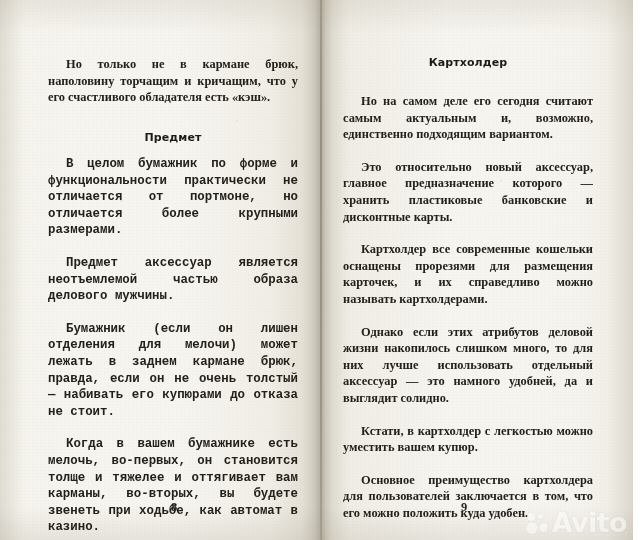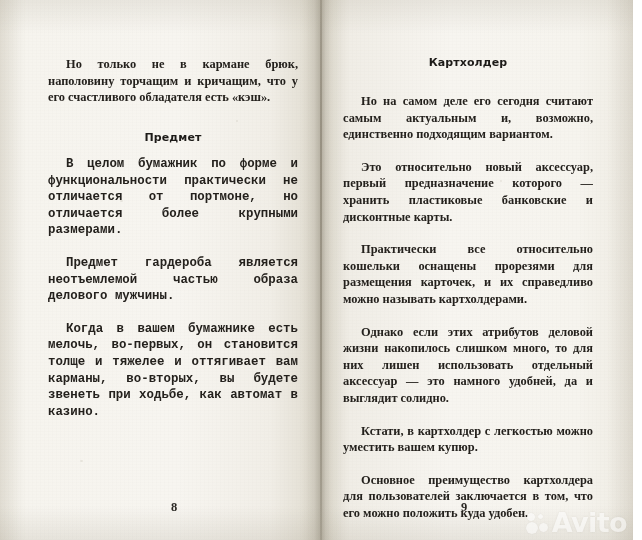--- a/index.html
+++ b/index.html
@@ -207,35 +207,36 @@
   <div class="column col-left" style="top:56px;">
     <p class="body">Но только не в кармане брюк, наполовину торчащим и кричащим, что у его счастливого обладателя есть «кэш».</p>
   </div>
 
   <div class="column col-left" style="top:131px;">
     <div class="heading">Предмет</div>
   </div>
 
   <div class="column col-left" style="top:156px;font-family:Liberation Mono, monospace;">
     <p class="body">В целом бумажник по форме и функциональности практически не отличается от портмоне, но отличается более крупными размерами.</p>
-    <p class="body">Предмет гардероба является неотъемлемой частью образа делового мужчины.</p>
+    <p class="body">Предмет аксессуар является неотъемлемой частью образа делового мужчины.</p>
+    <p class="body">Бумажник (если он лишен отделения для мелочи) может лежать в заднем кармане брюк, правда, если он не очень толстый — набивать его купюрами до отказа не стоит.</p>
     <p class="body">Когда в вашем бумажнике есть мелочь, во-первых, он становится толще и тяжелее и оттягивает вам карманы, во-вторых, вы будете звенеть при ходьбе, как автомат в казино.</p>
   </div>
 
   <div class="folio folio-left">8</div>
 
   <div class="column col-right" style="top:56px;">
     <div class="heading">Картхолдер</div>
   </div>
 
   <div class="column col-right" style="top:93px;">
     <p class="body">Но на самом деле его сегодня считают самым актуальным и, возможно, единственно подходящим вариантом.</p>
-    <p class="body">Это относительно новый аксессуар, первый предназначение которого — хранить пластиковые банковские и дисконтные карты.</p>
-    <p class="body">Практически все относительно кошельки оснащены прорезями для размещения карточек, и их справедливо можно называть картхолдерами.</p>
-    <p class="body">Однако если этих атрибутов деловой жизни накопилось слишком много, то для них лишен использовать отдельный аксессуар — это намного удобней, да и выглядит солидно.</p>
+    <p class="body">Это относительно новый аксессуар, главное предназначение которого — хранить пластиковые банковские и дисконтные карты.</p>
+    <p class="body">Картхолдер все современные кошельки оснащены прорезями для размещения карточек, и их справедливо можно называть картхолдерами.</p>
+    <p class="body">Однако если этих атрибутов деловой жизни накопилось слишком много, то для них лучше использовать отдельный аксессуар — это намного удобней, да и выглядит солидно.</p>
     <p class="body">Кстати, в картхолдер с легкостью можно уместить вашем купюр.</p>
     <p class="body">Основное преимущество картхолдера для пользователей заключается в том, что его можно положить куда удобен.</p>
   </div>
 
   <div class="folio folio-right">9</div>
 
   <div class="watermark">
     <span class="wm-dots">
       <i></i>
         <i></i>

